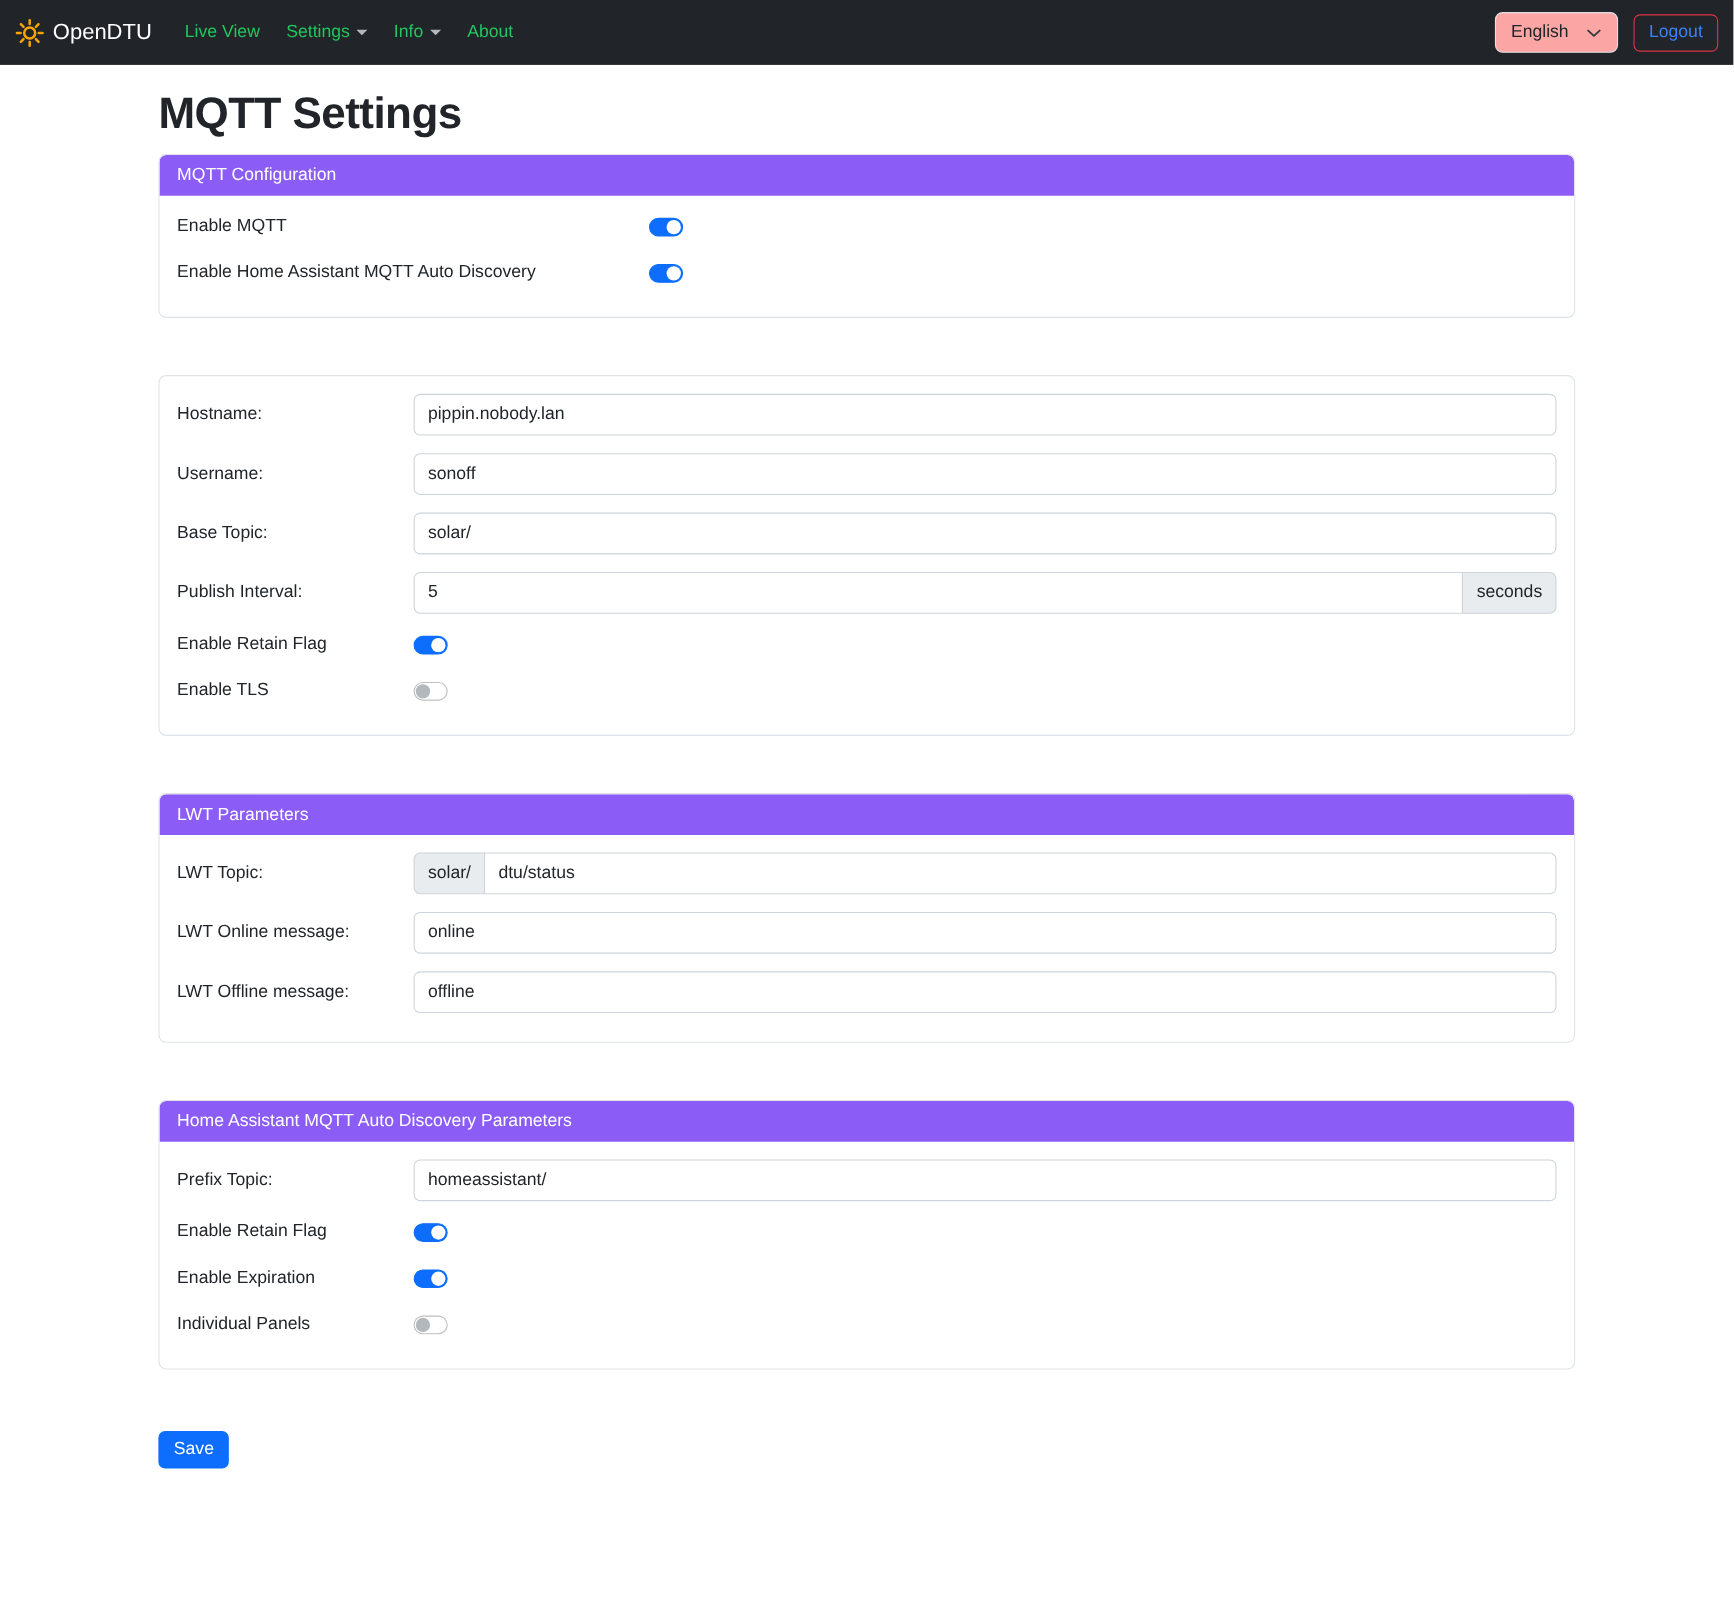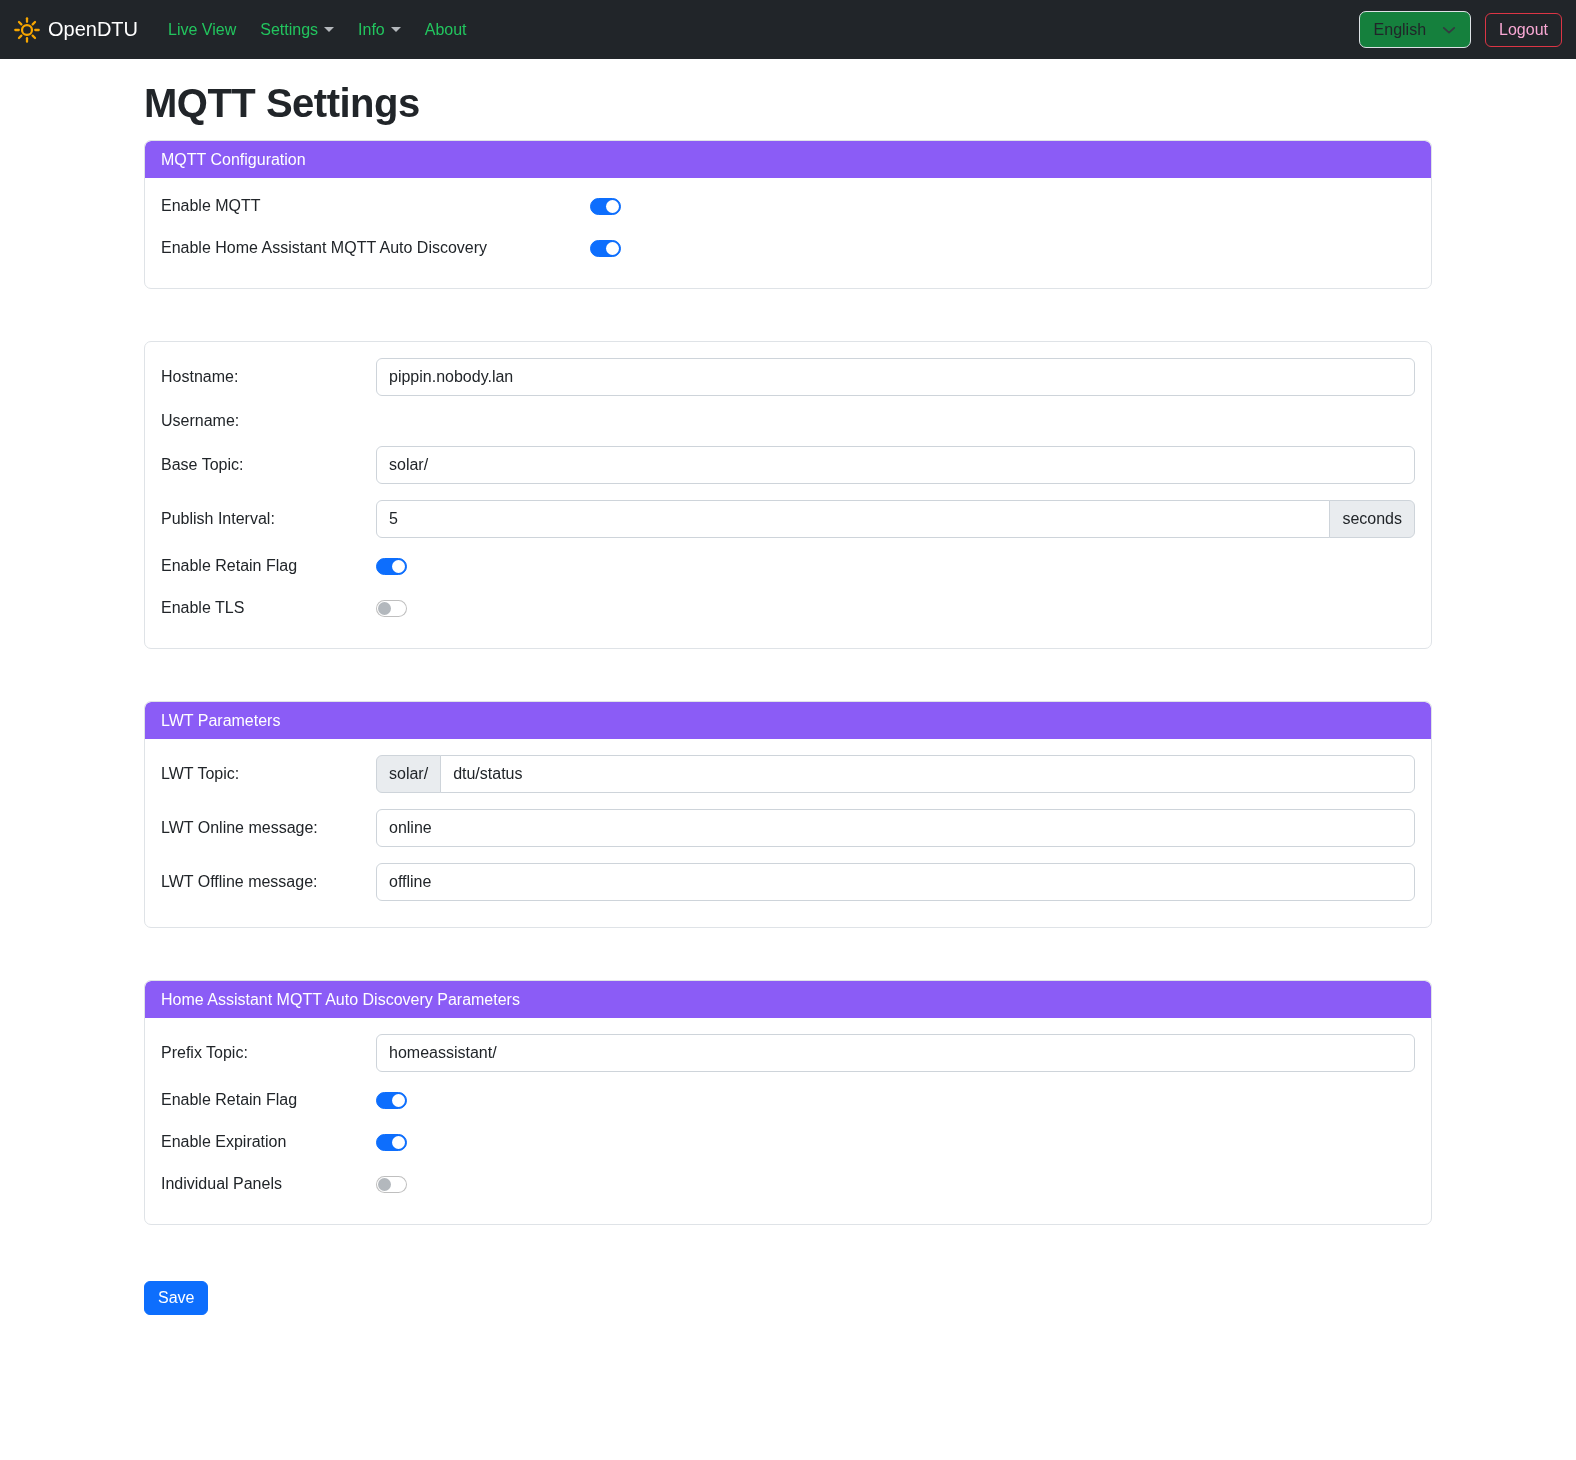--- a/index.html
+++ b/index.html
@@ -35,33 +35,33 @@
   }
   .caret {
     width: 0; height: 0;
     border-left: 5px solid transparent;
     border-right: 5px solid transparent;
     border-top: 5px solid #b4b8bc;
     display: inline-block;
   }
   .nav-right { display: flex; align-items: center; gap: 14px; }
   .lang-select {
-    background: #15803d;
+    background: #fca5a5;
     border: 1px solid #dee2e6;
     border-radius: 7px;
     height: 37px;
     padding: 12px 14px;
     display: flex; align-items: center; gap: 16px;
     color: #212529;
     cursor: pointer;
   }
   .logout-btn {
     background: transparent;
     border: 1px solid #dc3545;
-    color: #f9a8d4;
+    color: #3b82f6;
     font-size: 16px;
     border-radius: 6px;
     padding: 7px 13px;
     cursor: pointer;
     font-family: inherit;
   }
 
   
   .container {
     width: 1320px;
@@ -246,20 +246,21 @@
 
   
   <section class="card">
     <div class="card-body">
       <div class="form-row">
         <div class="form-label">Hostname:</div>
         <input class="form-control" type="text" value="pippin.nobody.lan" style="">
       </div>
       <div class="form-row">
         <div class="form-label">Username:</div>
+        <input class="form-control" type="text" value="sonoff" style="">
       </div>
       <div class="form-row">
         <div class="form-label">Base Topic:</div>
         <input class="form-control" type="text" value="solar/" style="">
       </div>
       <div class="form-row">
         <div class="form-label">Publish Interval:</div>
         <div class="input-group">
           <input class="form-control grp-first" type="text" value="5" style="">
           <span class="input-group-text addon-right">seconds</span>

